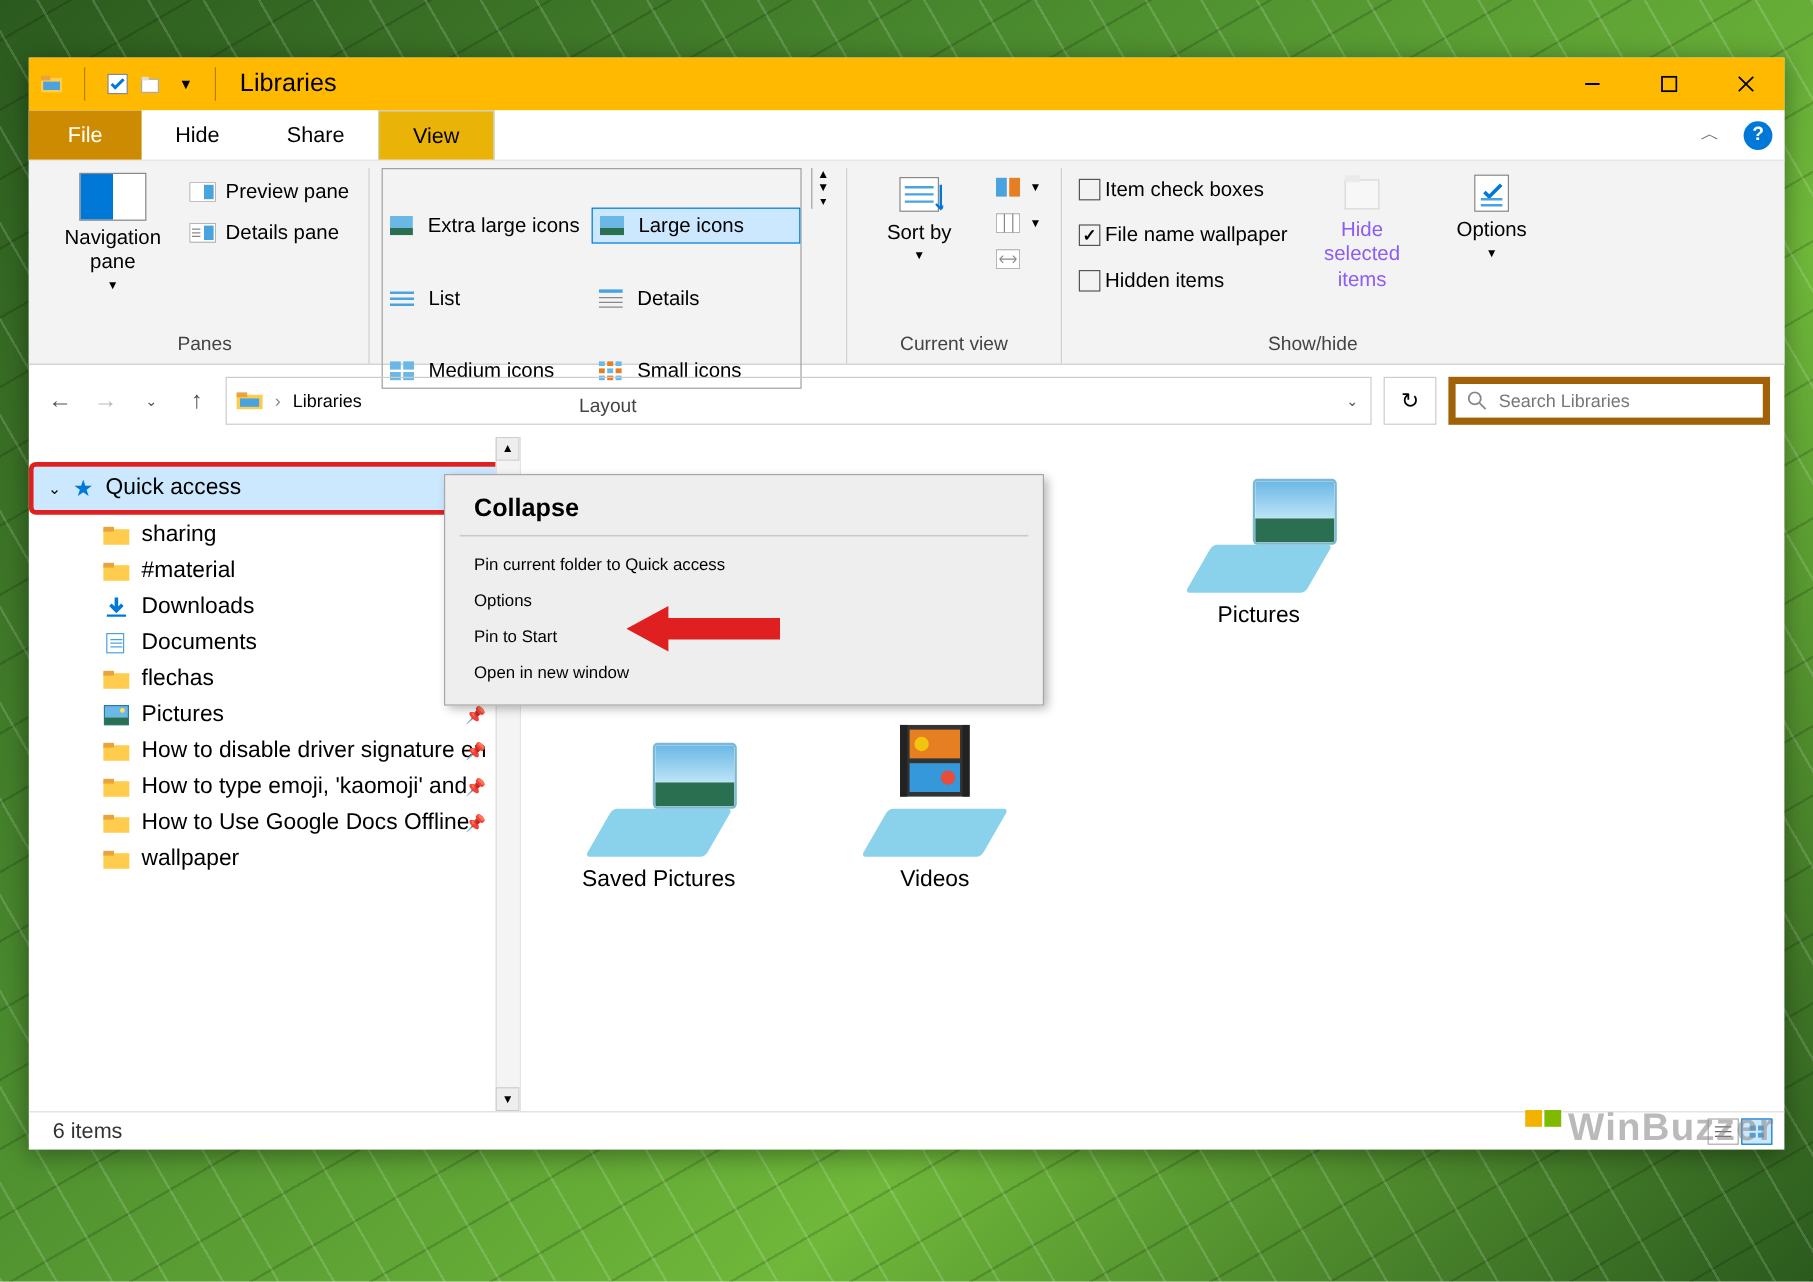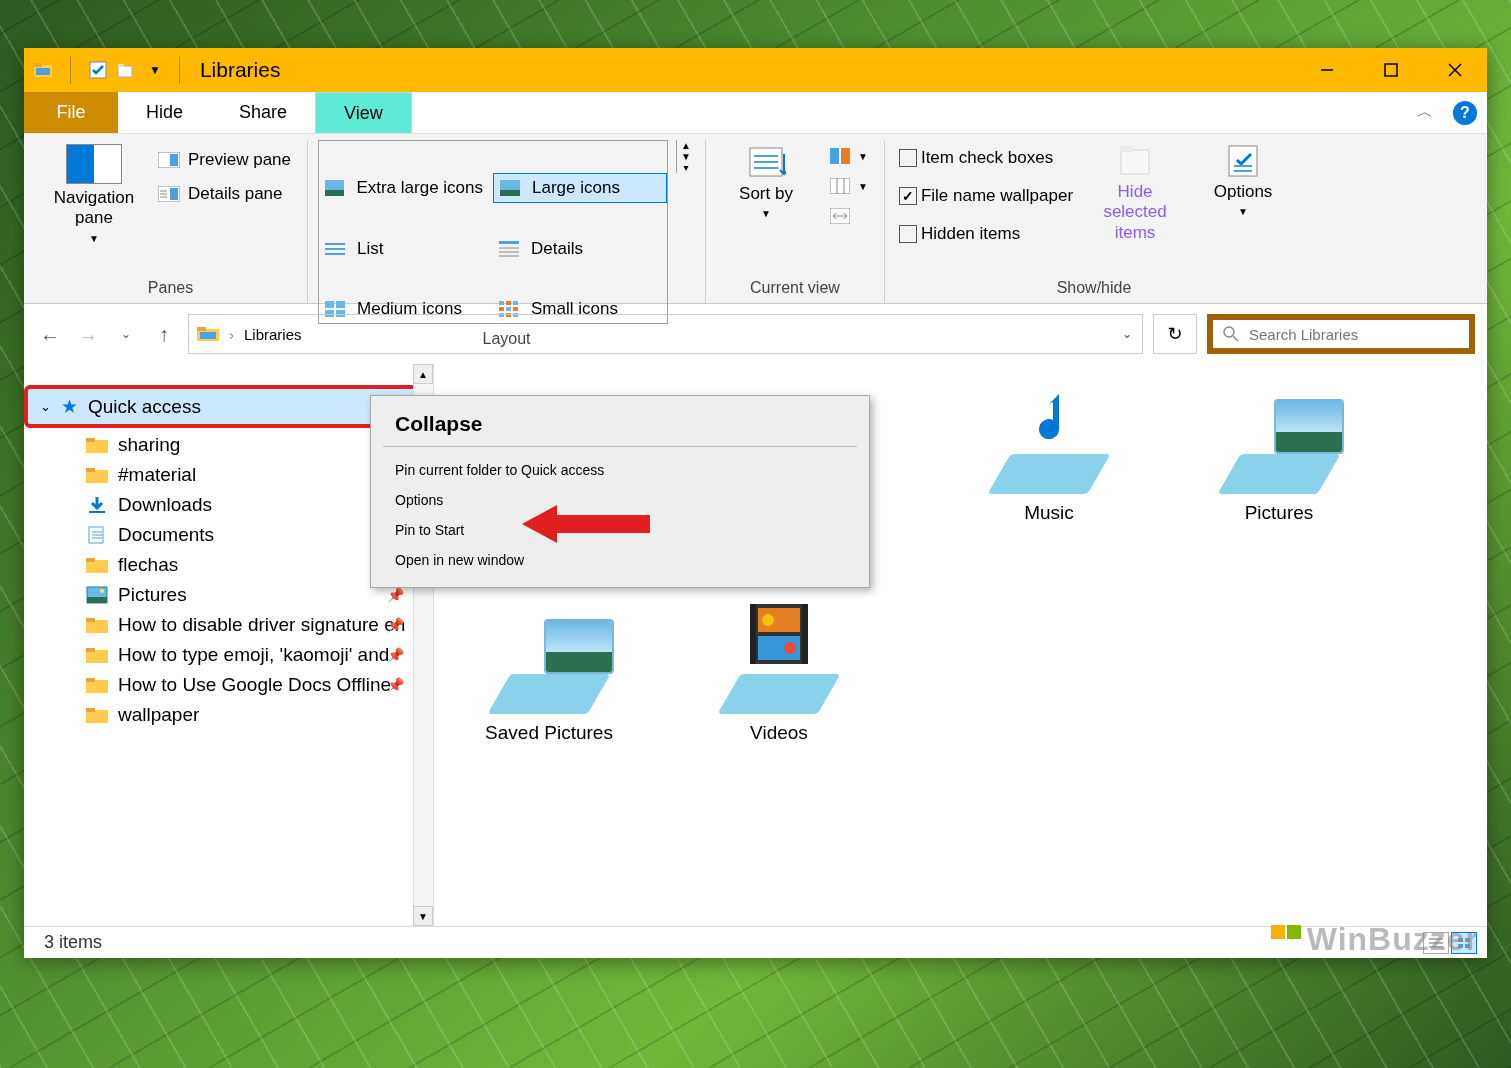--- a/index.html
+++ b/index.html
@@ -46,21 +46,21 @@
   .ribbon-tabs {
     height: 42px;
     background: #fff;
     display:flex;
     align-items:stretch;
     border-bottom: 1px solid #e0e0e0;
     position: relative;
   }
   .rt-file { width:94px; background:#cc8b00; color:#fff; display:flex; align-items:center; justify-content:center; font-size:18px; }
   .rt-tab { padding: 0 28px; display:flex; align-items:center; font-size:18px; cursor:pointer; }
-  .rt-tab.active { background:#5eead4; border:1px solid #d0d0d0; border-bottom:none; }
+  .rt-tab.active { background:#eab308; border:1px solid #d0d0d0; border-bottom:none; }
   .rt-right { position:absolute; right:10px; top:0; height:100%; display:flex; align-items:center; gap:20px; }
   .help-circle { width:24px; height:24px; border-radius:50%; background:#0078d7; color:#fff; display:flex; align-items:center; justify-content:center; font-weight:bold; font-size:16px; }
 
   
   .ribbon {
     background: #f3f3f3;
     border-bottom: 1px solid #ccc;
     display:flex;
     padding: 6px 10px 0 10px;
     height: 170px;
@@ -515,29 +515,20 @@
           </div>
         </div>
     </div>
 
     <div class="content">
       <div class="item-grid" id="item-grid">
           <div style="width: 440px; height: 1px;"></div>
           <div class="grid-item">
             <div class="lib-icon">
               <div class="lib-base"></div>
-              <div style="position:absolute;top:0;left:25px;"><svg width="70" height="70" viewBox="0 0 70 70">
-                  <path d="M45 10 v35 a10 10 0 1 1 -6 -9 V18 l-4 2" fill="#0078d7"></path>
-                </svg></div>
-            </div>
-            <span>Music</span>
-          </div>
-          <div class="grid-item">
-            <div class="lib-icon">
-              <div class="lib-base"></div>
               <div style="position:absolute;top:0;left:25px;">
                 <div class="lib-inner">
                   <div class="pic-sky"></div>
                   <div class="pic-ground"></div>
                 </div>
               </div>
             </div>
             <span>Pictures</span>
           </div>
           <div style="flex-basis: 100%; height: 0px;"></div>
@@ -566,21 +557,21 @@
                   <circle cx="46" cy="44" r="6" fill="#e74c3c"></circle>
                 </svg></div>
             </div>
             <span>Videos</span>
           </div>
         </div>
     </div>
   </div>
 
   <div class="status">
-    <span>3 items</span>
+    <span>6 items</span>
     <div class="view-toggles">
       <div class="vt">
           <svg width="14" height="12">
             <line x1="0" y1="2" x2="14" y2="2" stroke="#666"></line>
             <line x1="0" y1="6" x2="14" y2="6" stroke="#666"></line>
             <line x1="0" y1="10" x2="14" y2="10" stroke="#666"></line>
           </svg>
         </div>
       <div class="vt active">
           <svg width="14" height="12">

